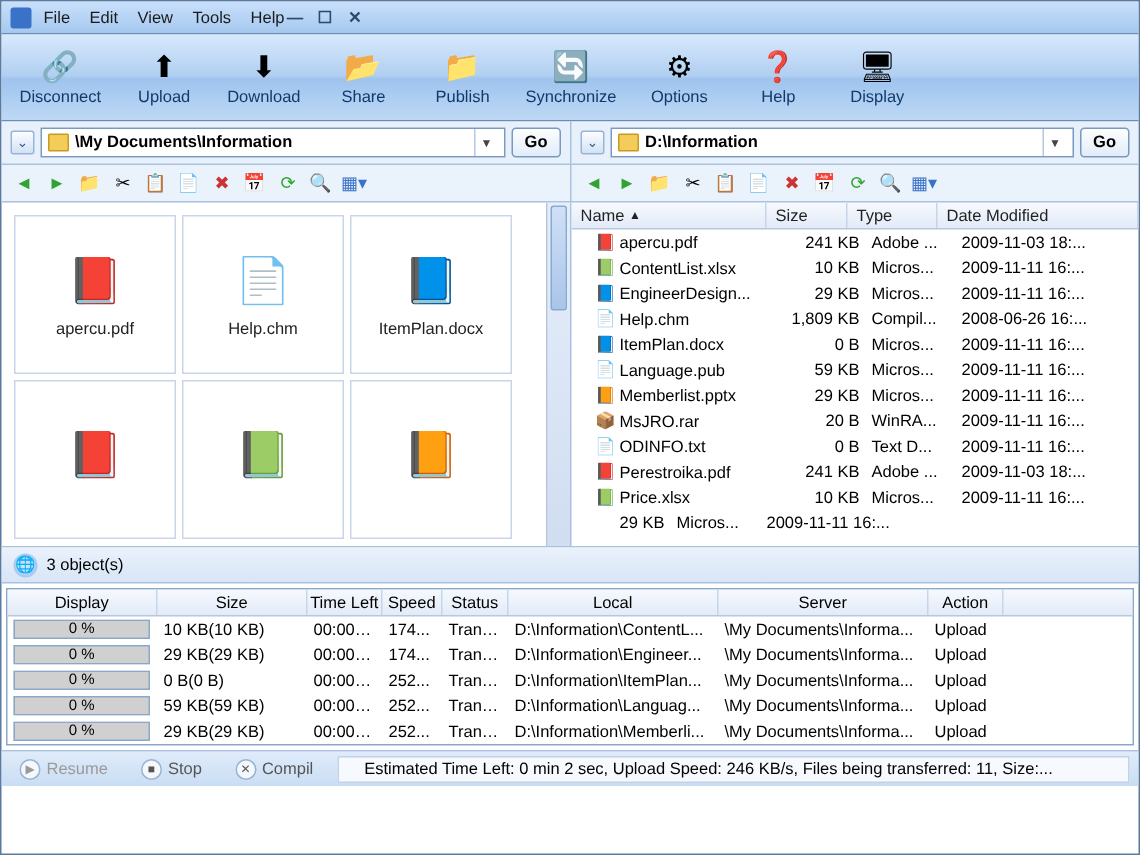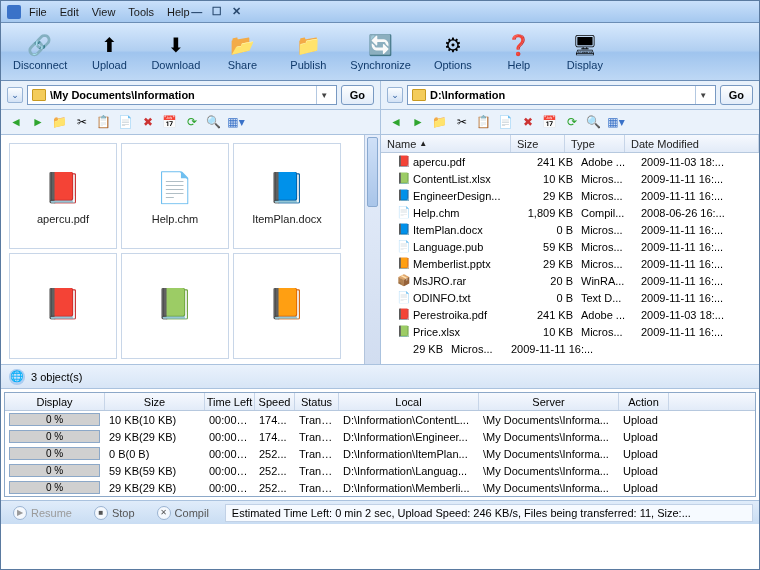--- a/index.html
+++ b/index.html
@@ -69,21 +69,21 @@
 .transfer-body{overflow:auto;height:calc(100% - 18px);}
 .trow{display:flex;height:17px;align-items:center;}
 .trow .tcell{padding:0 4px;white-space:nowrap;overflow:hidden;text-overflow:ellipsis;border-right:1px solid transparent;}
 .progress-bar{width:100%;height:13px;border:1px solid #8ca8c8;background:#d0d0d0;display:flex;align-items:center;justify-content:center;font-size:10px;}
 
 
 .bottombar{height:24px;background:linear-gradient(#e0ecfa,#c9ddf3);display:flex;align-items:center;padding:0 6px;gap:10px;border-top:1px solid #aac2de;}
 .bbtn{display:flex;align-items:center;gap:4px;padding:2px 6px;cursor:pointer;border-radius:2px;color:#555;}
 .bbtn .bicon{width:14px;height:14px;border:1px solid #9ab3d2;border-radius:50%;display:flex;align-items:center;justify-content:center;font-size:8px;background:#f4f8fd;}
 .bbtn.disabled{color:#9a9a9a;}
-.est-text{flex:1;text-align:left;padding-left:6px;border:1px solid #c1d1e6;background:#f6faff;height:18px;display:flex;align-items:center;overflow:hidden;}
+.est-text{flex:1;text-align:left;padding-left:17px;border:1px solid #c1d1e6;background:#f6faff;height:18px;display:flex;align-items:center;overflow:hidden;}
 
 .col-name{width:130px}
 .col-size{width:54px;text-align:right}
 .col-type{width:60px}
 .col-date{flex:1}
 .tcol-prog{width:100px}
 .tcol-size{width:100px}
 .tcol-time{width:50px}
 .tcol-speed{width:40px}
 .tcol-status{width:44px}

